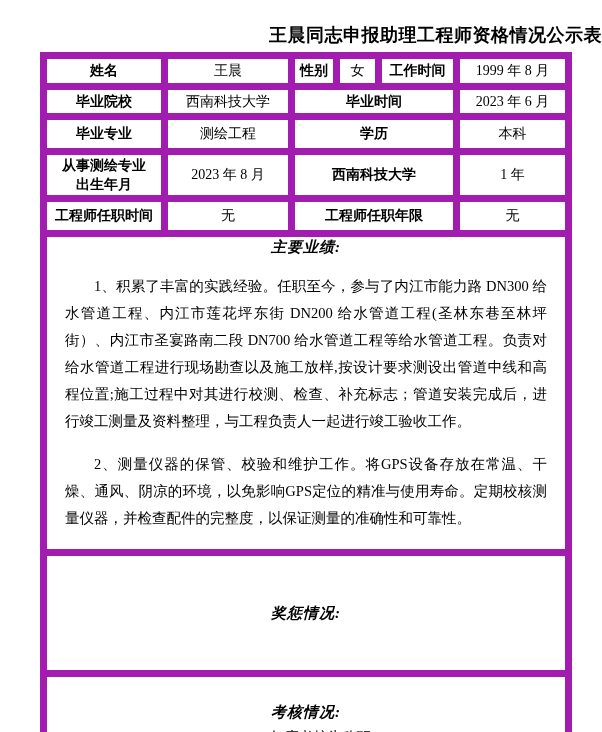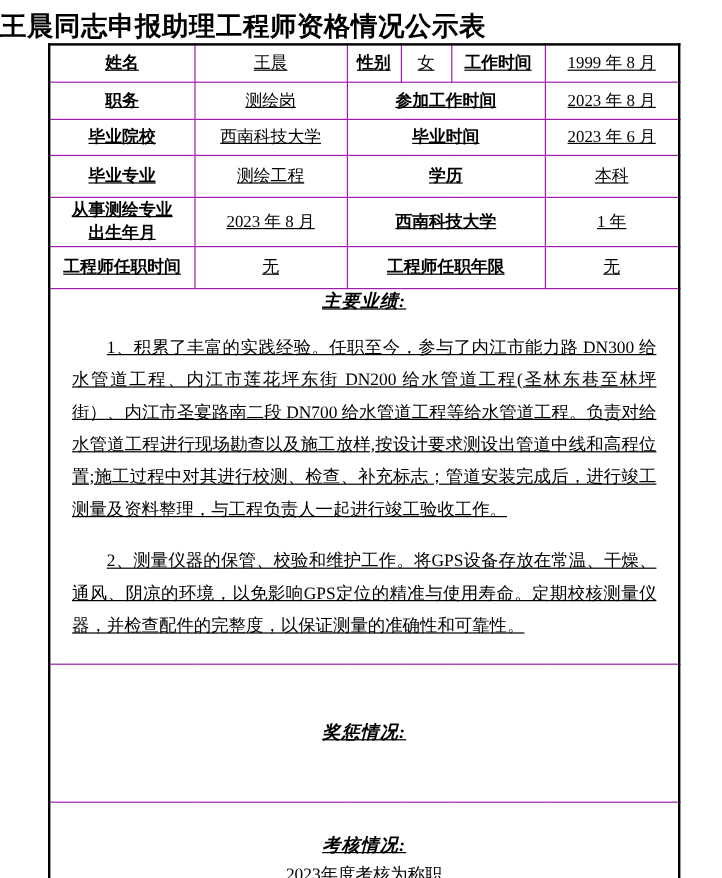--- a/index.html
+++ b/index.html
@@ -12,42 +12,41 @@
     color: #000000;
   }
   .page {
     width: 602px;
     height: 732px;
     position: relative;
     overflow: hidden;
   }
   .doc-title {
     margin: 0;
-    padding-top: 7px;
+    padding-top: 23px;
     height: 29px;
-    text-align: left;
-    font-size: 22px;
+    text-align: right;
+    font-size: 18px;
     font-weight: bold;
     letter-spacing: 0.5px;
   }
   table.info-table {
     border-collapse: collapse;
     table-layout: fixed;
     margin-left: 40px;
     width: 525px;
     border: 2px solid #000000;
   }
   table.info-table td {
-    border: 1px solid #a21caf;
+    border: 7px solid #a21caf;
     text-align: center;
     vertical-align: middle;
     font-size: 14px;
     padding: 1px 2px;
     overflow: hidden;
-    text-decoration: underline;
   }
   td.lbl { font-weight: bold; }
   td.two-line { white-space: pre-line; line-height: 19px; }
   tr.r31 { height: 31px; }
   tr.r30 { height: 30px; }
   tr.r35 { height: 35px; }
   tr.r40 { height: 40px; }
   td.section {
     text-align: left;
     vertical-align: top;
@@ -93,26 +92,20 @@
     </colgroup>
     <tbody>
       <tr class="r31">
         <td class="lbl">姓名</td>
         <td>王晨</td>
         <td class="lbl">性别</td>
         <td>女</td>
         <td class="lbl">工作时间</td>
         <td>1999 年 8 月</td>
       </tr>
-      <tr class="r31">
-        <td class="lbl">职务</td>
-        <td>测绘岗</td>
-        <td class="lbl" colspan="3">参加工作时间</td>
-        <td>2023 年 8 月</td>
-      </tr>
       <tr class="r30">
         <td class="lbl">毕业院校</td>
         <td>西南科技大学</td>
         <td class="lbl" colspan="3">毕业时间</td>
         <td>2023 年 6 月</td>
       </tr>
       <tr class="r35">
         <td class="lbl">毕业专业</td>
         <td>测绘工程</td>
         <td class="lbl" colspan="3">学历</td>

